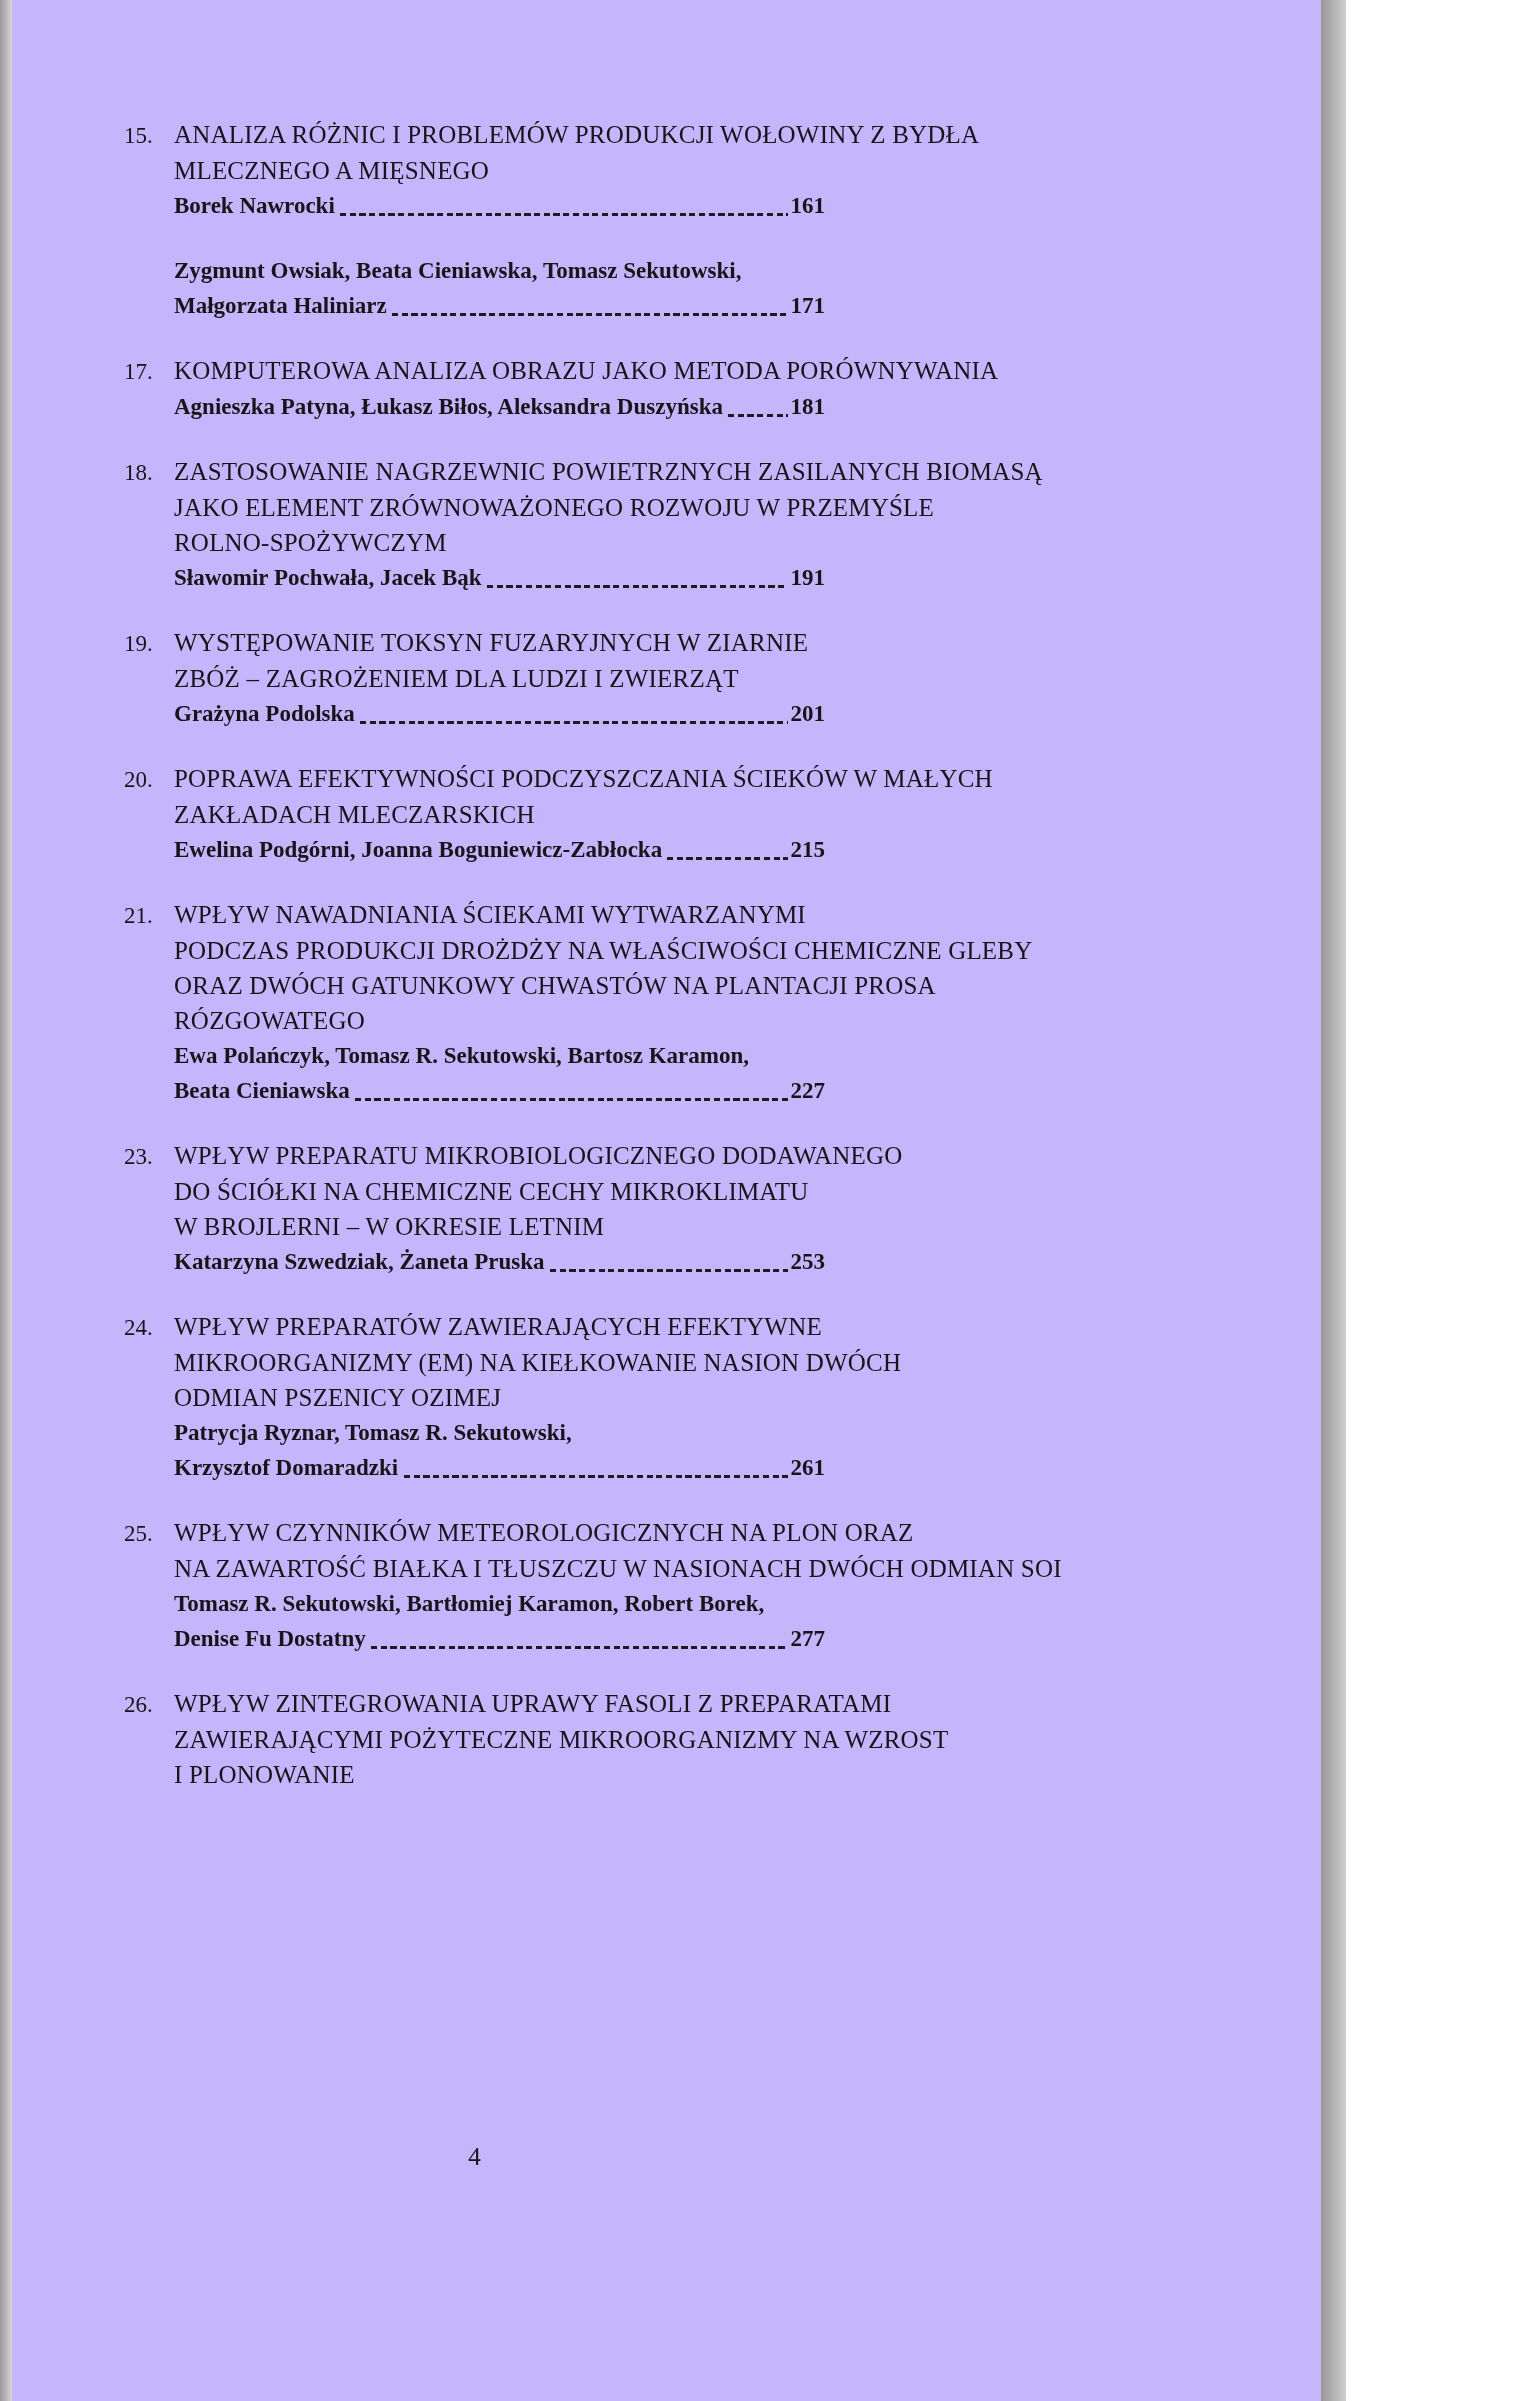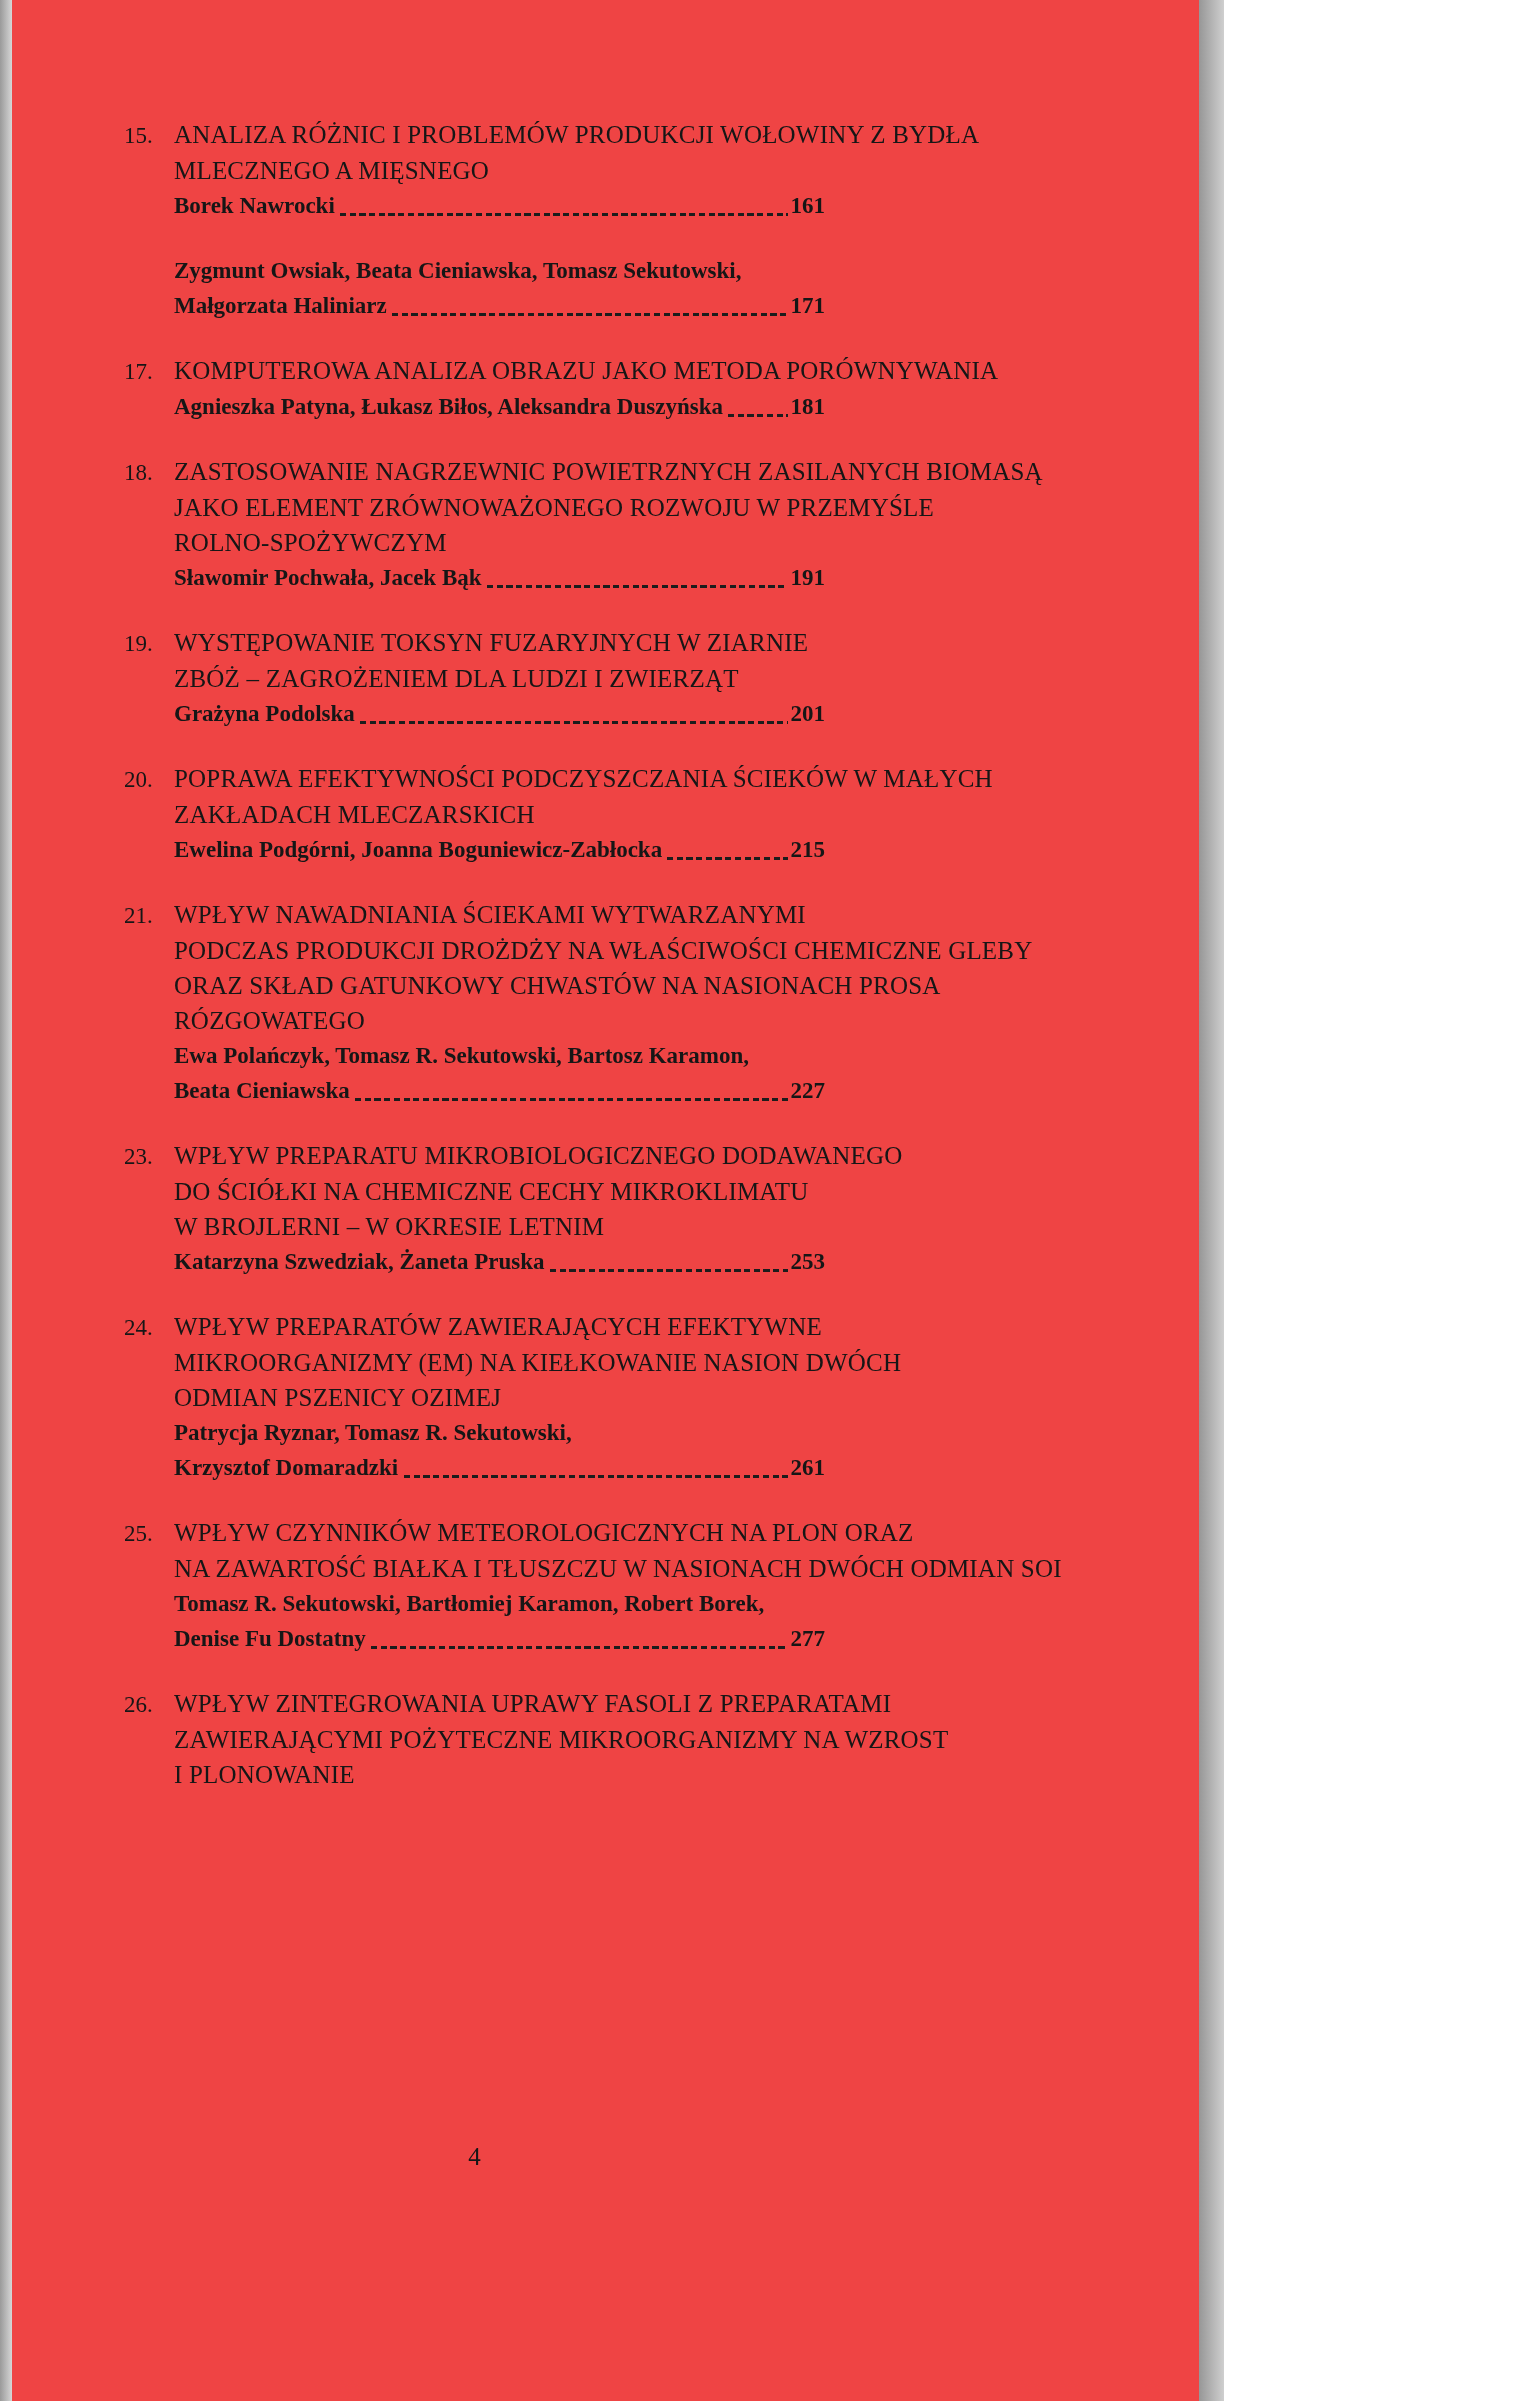--- a/index.html
+++ b/index.html
@@ -2,23 +2,23 @@
 <html style="font-size:14px"><head>
 <meta charset="utf-8">
 <style>
   html, body {
     margin: 0;
     padding: 0;
     background: #ffffff;
   }
   .page {
     position: relative;
-    width: 1224px;
+    width: 1346px;
     height: 2401px;
-    background: #ef4444;
+    background: #c4b5fd;
     overflow: hidden;
     font-family: "Liberation Serif", serif;
     color: #161616;
   }
   .scan-edge-left {
     position: absolute;
     left: 0; top: 0;
     width: 11.5px; height: 100%;
     background: linear-gradient(to right, #9a9a9a, #d6d6d6);
   }
@@ -198,21 +198,21 @@
         <div class="row title-row">
           <span class="num">21.</span>
           <span class="title-text">WPŁYW NAWADNIANIA ŚCIEKAMI WYTWARZANYMI</span>
         </div>
         <div class="row title-row">
           <span class="num"></span>
           <span class="title-text">PODCZAS PRODUKCJI DROŻDŻY NA WŁAŚCIWOŚCI CHEMICZNE GLEBY</span>
         </div>
         <div class="row title-row">
           <span class="num"></span>
-          <span class="title-text">ORAZ SKŁAD GATUNKOWY CHWASTÓW NA NASIONACH PROSA</span>
+          <span class="title-text">ORAZ DWÓCH GATUNKOWY CHWASTÓW NA PLANTACJI PROSA</span>
         </div>
         <div class="row title-row">
           <span class="num"></span>
           <span class="title-text">RÓZGOWATEGO</span>
         </div>
         <div class="row author-row">
           <span class="num"></span>
           <span class="author-text">Ewa Polańczyk, Tomasz R. Sekutowski, Bartosz Karamon,</span>
         </div>
         <div class="row author-row">

